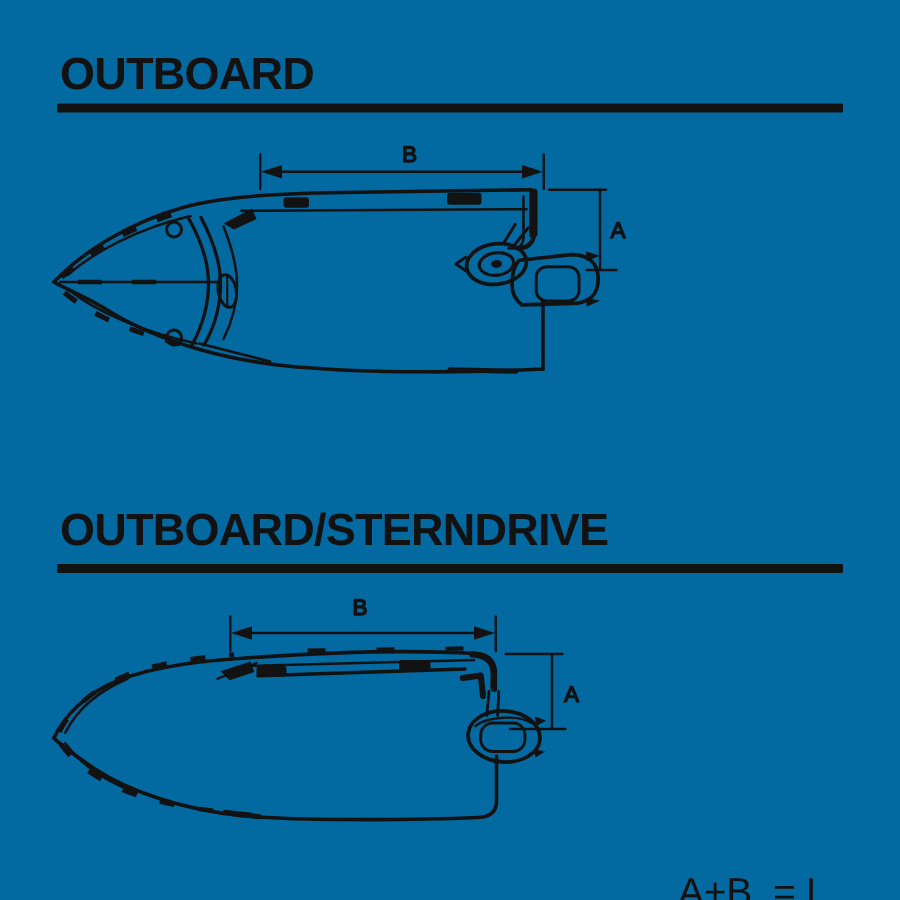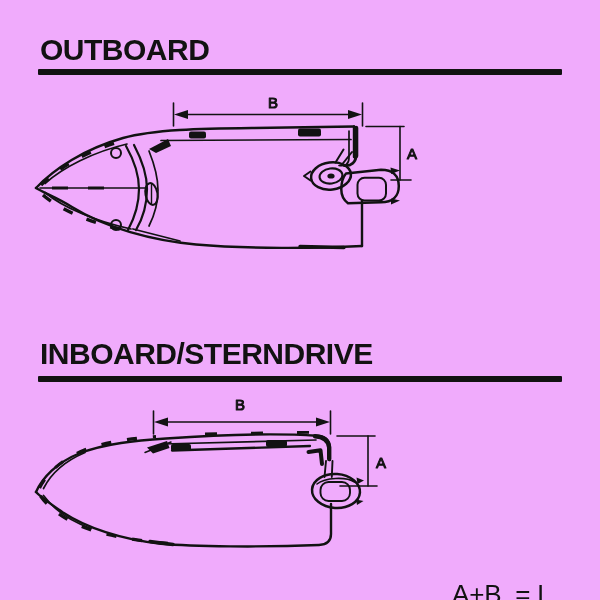--- a/index.html
+++ b/index.html
@@ -1,17 +1,17 @@
 <!DOCTYPE html>
 <html><head>
 <meta charset="utf-8">
 <style>
   html,body{margin:0;padding:0;background:#fff;}
   .page{
-    position:relative;width:600px;height:600px;background:#f0abfc;
+    position:relative;width:600px;height:600px;background:#0369a1;
     font-family:"Liberation Sans", sans-serif;color:#121212;overflow:hidden;
   }
   .section-title{
     position:absolute;left:40px;margin:0;
     font-size:30px;line-height:30px;font-weight:700;letter-spacing:-0.5px;color:#121212;
     white-space:nowrap;
   }
   .title-rule{
     position:absolute;left:38px;width:524px;height:5.5px;background:#121212;border-radius:1px;
   }
@@ -103,21 +103,21 @@
       <g stroke-width="1.6">
         <line x1="366" y1="126.5" x2="404" y2="126.5"></line>
         <line x1="400" y1="126.5" x2="400" y2="180"></line>
         <line x1="391" y1="180" x2="411" y2="180"></line>
       </g>
       <text class="dimlabel" x="407" y="158.5">A</text>
     </g>
   </svg>
 
 
-  <h2 class="section-title" id="title-inboard">INBOARD/STERNDRIVE</h2>
+  <h2 class="section-title" id="title-inboard">OUTBOARD/STERNDRIVE</h2>
   <div class="title-rule" id="rule-inboard"></div>
 
   <svg class="diagram" viewBox="0 0 600 600" xmlns="http://www.w3.org/2000/svg">
     <g stroke="#121212" fill="none" stroke-linecap="round" stroke-linejoin="round">
 
       <g>
         <path d="M36,492 C42.5,477.5 57,462.5 79,453.5 C105,443.5 136,440.5 166,438.5 C216,435 273,433 317,435.7 C325,436.2 329.3,440 329.8,447 L329.8,460" stroke-width="2.4"></path>
         <path d="M331,504 L331,534 C331,541 327,544.6 319,545 C262,547.4 192,546.6 161,543.8 C121,539.6 86,527.5 63,512.5 C48.5,502.5 40.5,497 36,492" stroke-width="2.4"></path>
         <path d="M43.5,488.5 C51,473.5 65,461 85,452.5" stroke-width="1.7"></path>
         <path d="M43.5,495.5 C53,508.5 69,520.5 91,528.5" stroke-width="1.7"></path>

